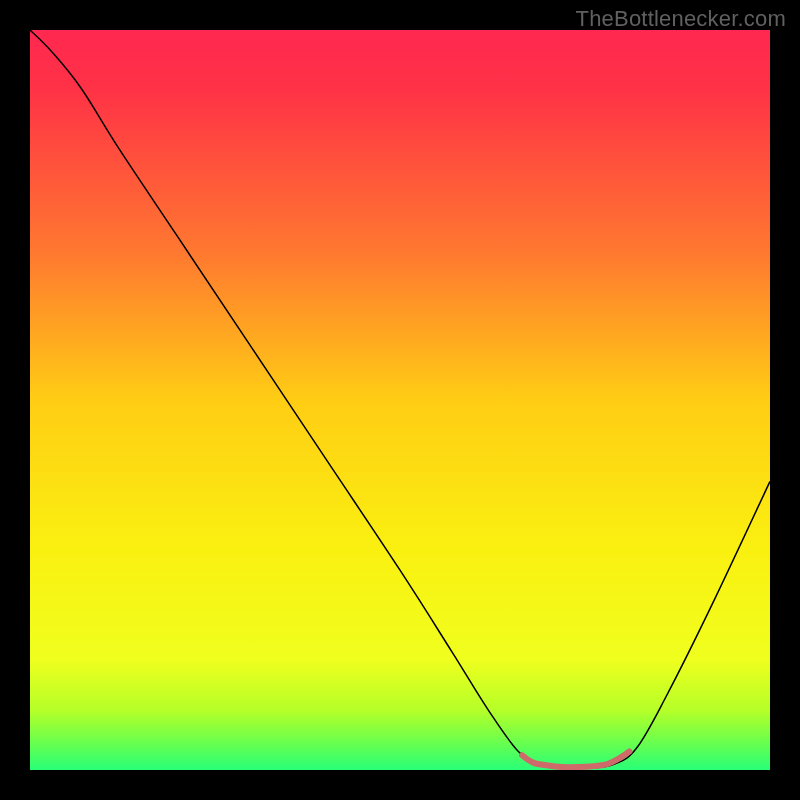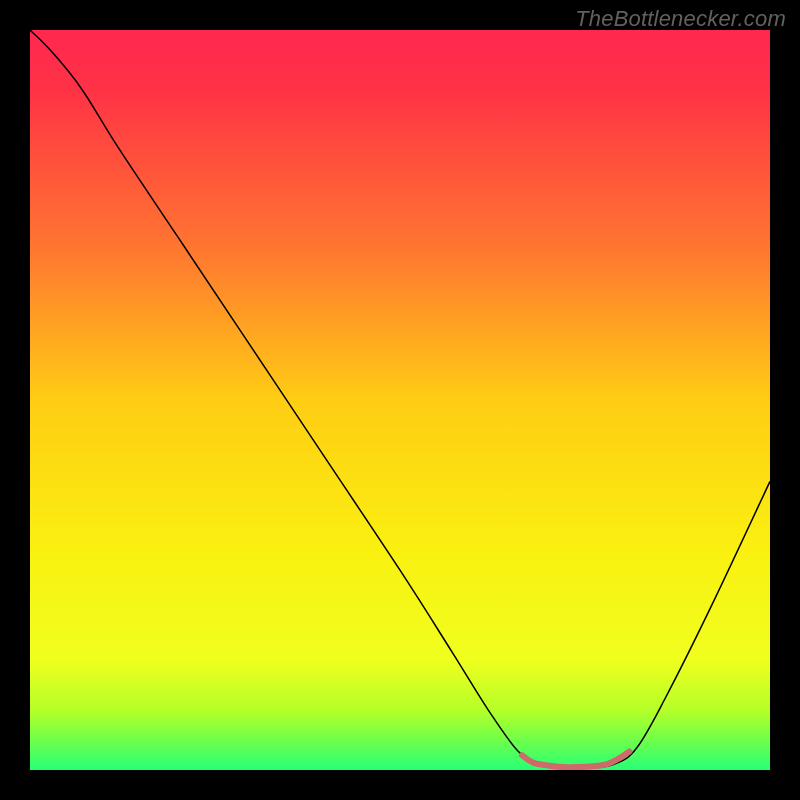--- a/index.html
+++ b/index.html
@@ -13,21 +13,20 @@
   }
   .watermark {
     position: absolute;
     top: 6px;
     right: 14px;
     color: #606060;
     font-size: 22px;
     font-weight: 500;
     z-index: 10;
     letter-spacing: 0.2px;
-    font-style: italic;
   }
   .plot-area {
     position: absolute;
     left: 30px;
     top: 30px;
     width: 740px;
     height: 740px;
     overflow: hidden;
   }
   .plot-area svg {

